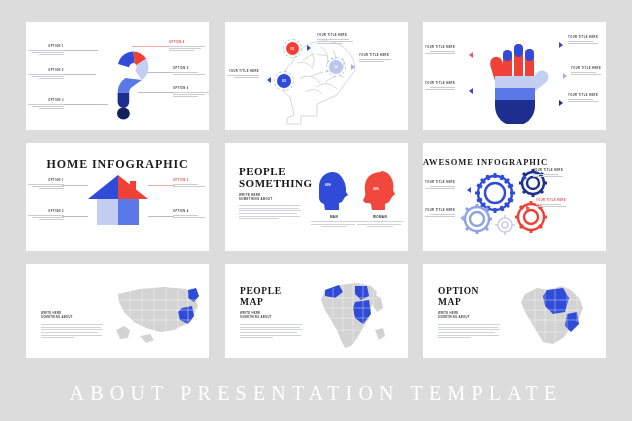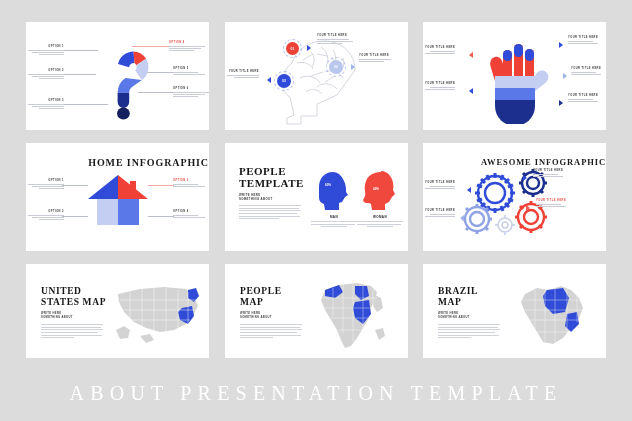--- a/index.html
+++ b/index.html
@@ -285,21 +285,21 @@
     <div class="lbl rt" style="left:2px;top:60px;">
       <div class="t">YOUR TITLE HERE</div>
       <div class="b">
           <i class="w3"></i>
           <i class="w4"></i>
         </div>
     </div>
   </div>
 
   <div class="slide r2 c1">
-    <div class="stitle" style="left:0;right:0;top:14px;text-align:right;font-size:10px;">HOME INFOGRAPHIC</div>
+    <div class="stitle" style="left:0;right:0;top:14px;text-align:center;font-size:12px;">HOME INFOGRAPHIC</div>
 
     <div class="conn h" style="left:36px;top:42px;width:26px;"></div>
     <div class="conn h" style="left:36px;top:73px;width:26px;"></div>
     <div class="conn h red" style="left:122px;top:42px;width:26px;"></div>
     <div class="conn h" style="left:122px;top:73px;width:26px;"></div>
 
     <div class="housewrap">
       <svg viewBox="0 0 68 54" width="68" height="54">
         <path d="M34 2 L4 26 H34 Z" fill="#2f4bd8"></path>
         <path d="M34 2 L64 26 H34 Z" fill="#ef4136"></path>
@@ -337,21 +337,21 @@
       <div class="b">
           <i class="w3"></i>
           <i class="w2"></i>
         </div>
     </div>
   </div>
 
   <div class="slide r2 c2">
     <div style="position:absolute;left:14px;top:22px;font-family:'Liberation Serif',serif;font-size:11px;line-height:12px;font-weight:700;color:#141414;letter-spacing:.5px;">
       <div>PEOPLE</div>
-      <div>TEMPLATE</div>
+      <div>SOMETHING</div>
     </div>
     <div style="position:absolute;left:14px;top:50px;font-size:2.8px;font-weight:700;letter-spacing:.4px;line-height:4px;color:#3b3b3b;">
       <div>WRITE HERE</div>
       <div>SOMETHING ABOUT</div>
     </div>
     <div class="para" style="position:absolute;left:14px;top:62px;width:62px;">
       <i style="width:62px"></i>
         <i style="width:60px"></i>
         <i style="width:62px"></i>
         <i style="width:58px"></i>
@@ -380,21 +380,21 @@
     </div>
     <div style="position:absolute;left:134px;top:72px;width:42px;text-align:center;font-size:3px;font-weight:700;letter-spacing:.4px;color:#222;">WOMAN</div>
     <div class="para" style="position:absolute;left:132px;top:78px;width:46px;">
       <i style="width:46px"></i>
         <i style="width:44px"></i>
         <i style="width:26px;margin-left:10px"></i>
     </div>
   </div>
 
   <div class="slide r2 c3">
-    <div class="stitle" style="left:0;right:0;top:14px;text-align:right;font-size:8.5px;">AWESOME INFOGRAPHIC</div>
+    <div class="stitle" style="left:0;right:0;top:14px;text-align:left;font-size:8.5px;">AWESOME INFOGRAPHIC</div>
 
     <div class="gearwrap">
       <svg viewBox="0 0 128 74" width="128" height="74">
         <g fill="none" stroke-width="2.4">
 
           <g stroke="#2f4bd8">
             <circle cx="44" cy="28" r="17"></circle>
             <circle cx="44" cy="28" r="10"></circle>
             <g stroke-width="3">
               <line x1="44" y1="8" x2="44" y2="13"></line>
@@ -502,24 +502,20 @@
     <div class="lbl rt" style="left:2px;top:66px;">
       <div class="t">YOUR TITLE HERE</div>
       <div class="b">
           <i class="w3"></i>
           <i class="w4"></i>
         </div>
     </div>
   </div>
 
   <div class="slide r3 c1">
-    <div class="mtitle" style="left:15px;top:22px;">
-      <div>UNITED</div>
-      <div>STATES MAP</div>
-    </div>
     <div class="msub" style="left:15px;top:48px;">
       <div>WRITE HERE</div>
       <div>SOMETHING ABOUT</div>
     </div>
     <div class="para mpara" style="left:15px;top:60px;">
       <i style="width:62px"></i>
         <i style="width:60px"></i>
         <i style="width:62px"></i>
         <i style="width:57px"></i>
         <i style="width:61px"></i>
@@ -568,21 +564,21 @@
         <g stroke="#ffffff" stroke-width=".45" fill="none" opacity=".85">
           <path d="M22 14 v28 M32 11 v48 M42 10 v58 M52 12 v44 M62 16 v24"></path>
           <path d="M12 24 h54 M14 34 h46 M20 44 h38 M28 56 h24"></path>
         </g>
       </svg>
     </div>
   </div>
 
   <div class="slide r3 c3">
     <div class="mtitle" style="left:15px;top:22px;">
-      <div>BRAZIL</div>
+      <div>OPTION</div>
       <div>MAP</div>
     </div>
     <div class="msub" style="left:15px;top:48px;">
       <div>WRITE HERE</div>
       <div>SOMETHING ABOUT</div>
     </div>
     <div class="para mpara" style="left:15px;top:60px;">
       <i style="width:62px"></i>
         <i style="width:60px"></i>
         <i style="width:62px"></i>

